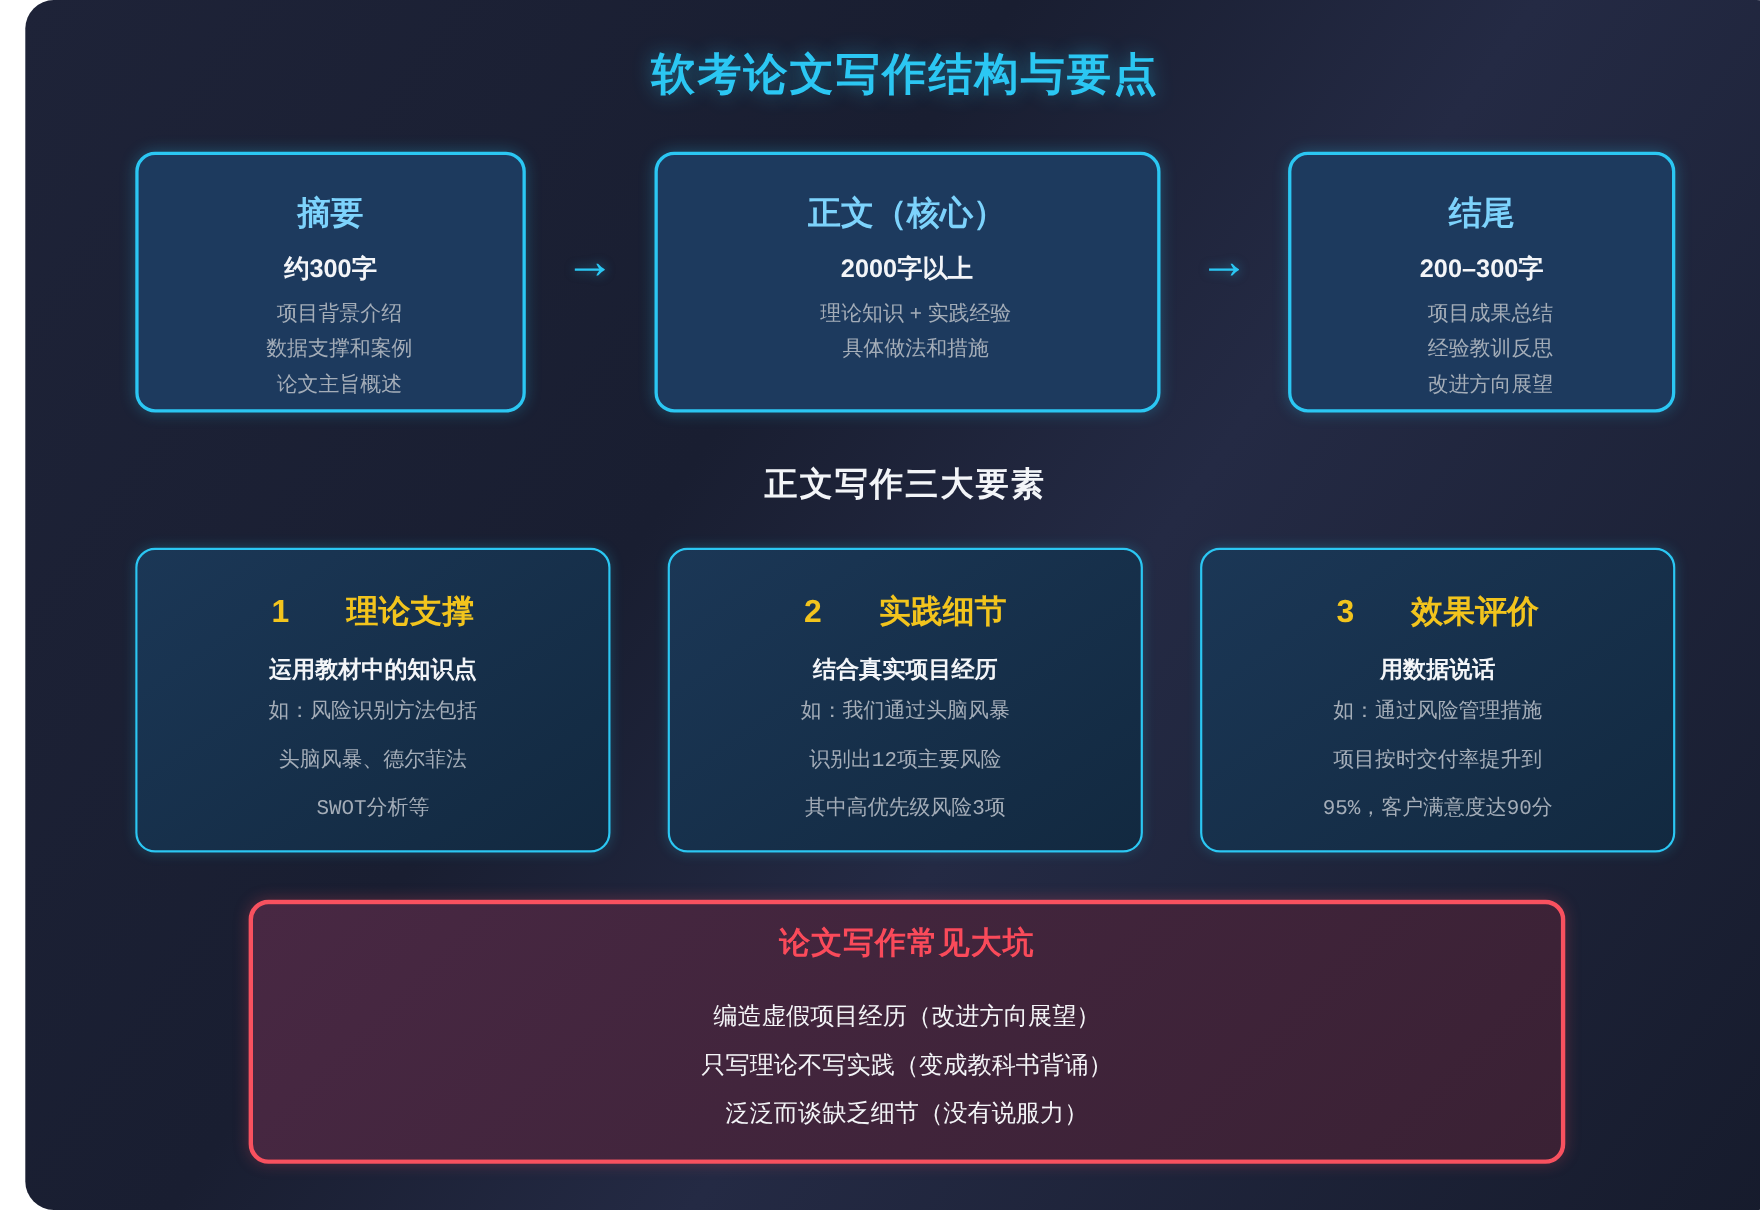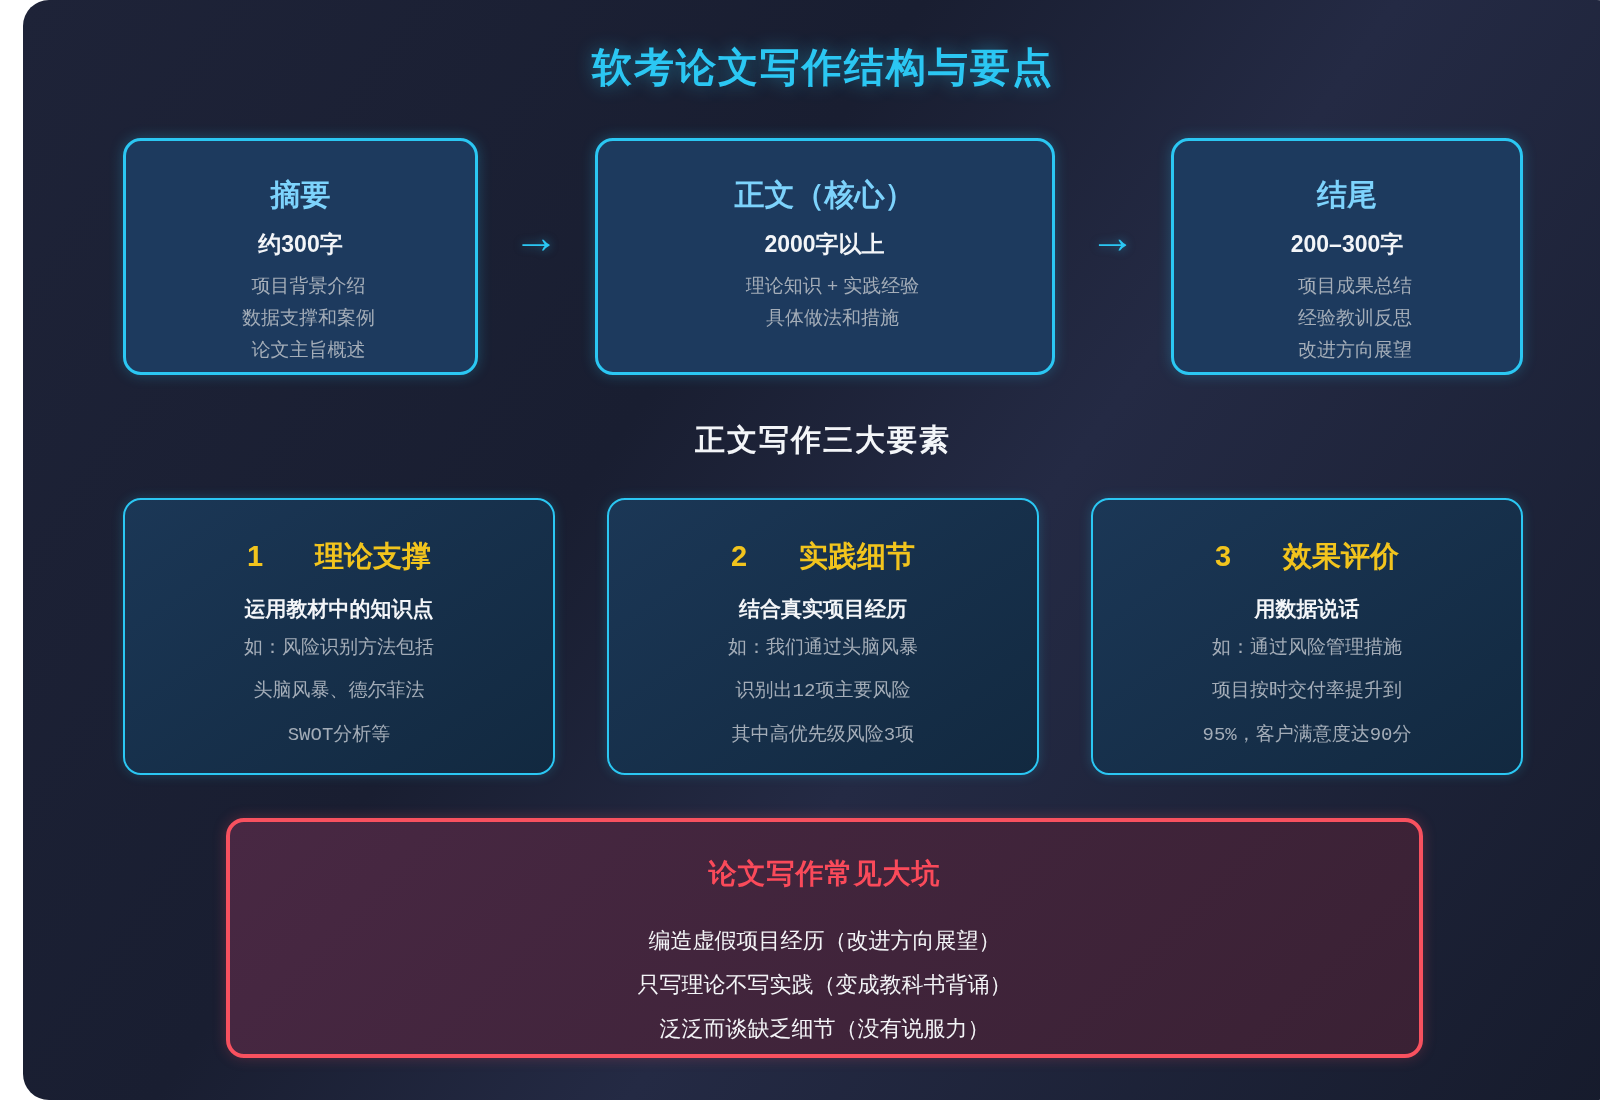--- a/index.html
+++ b/index.html
@@ -47,21 +47,21 @@
   .card .ch{margin-top:18px;font-size:21px;font-weight:bold;color:#f3f5f8;line-height:30px;}
   .card .items{margin-top:8px;}
   .card .ci{font-size:19px;color:#a4adb8;line-height:30px;}
   .card .ci + .ci{margin-top:14px;font-family:Liberation Mono, monospace;}
   
   .pitfall{
     position:absolute;top:818px;left:203px;width:1197px;height:240px;box-sizing:border-box;
     border:4px solid #f8515f;border-radius:18px;
     background:linear-gradient(135deg,#482843 0%,#3a2134 100%);
     box-shadow:0 0 14px rgba(248,81,95,.25);
-    padding-top:32px;text-align:center;
+    padding-top:15px;text-align:center;
   }
   .pitfall .pt{font-size:28px;font-weight:bold;color:#fa4a5a;line-height:40px;letter-spacing:1px;}
   .pitfall .items{margin-top:30px;}
   .pitfall .pi{font-size:22px;color:#f3f4f7;line-height:34px;}
   .pitfall .pi + .pi{margin-top:10px;}
 </style>
 </head>
 <body>
 
 <div class="page">

